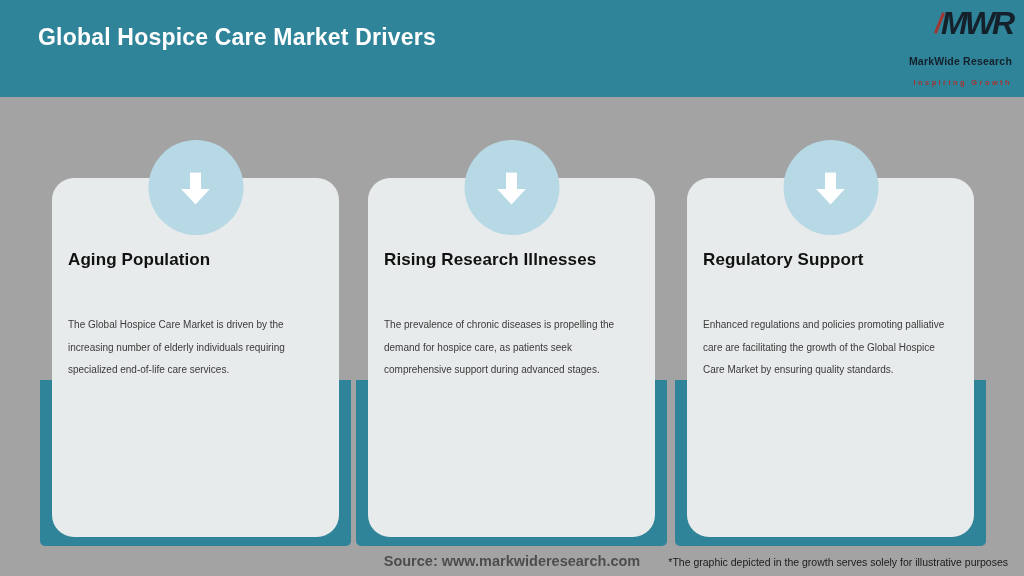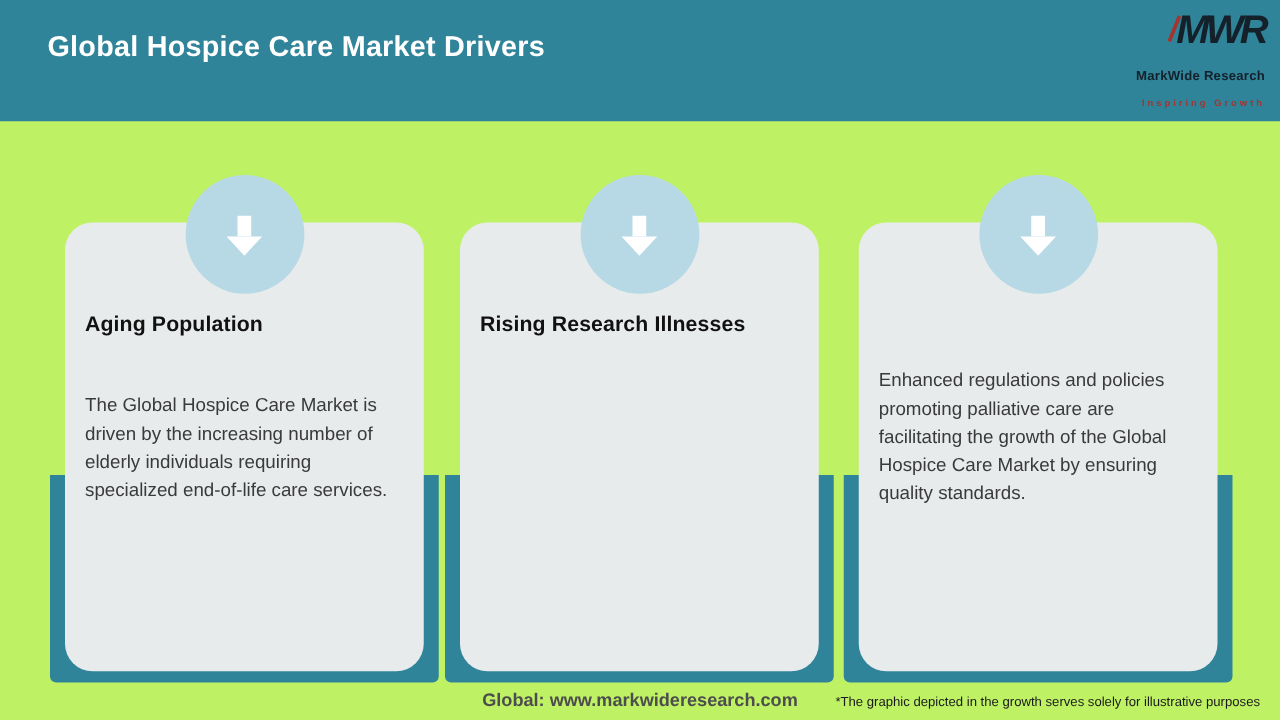--- a/index.html
+++ b/index.html
@@ -2,21 +2,21 @@
 <html style="--header-teal: #2F8499; --card-bg: #E8EBEC; --circle-blue: #B6D9E5; --logo-dark: #14212B; --logo-accent: #A33530;"><head>
 <meta charset="utf-8">
 <style>
   html,body{margin:0;padding:0;background:#ffffff;}
   *{box-sizing:border-box;}
   body{font-family:"Liberation Sans", sans-serif;}
 
   .canvas{
     position:relative;
     width:1024px;height:576px;
-    background:#bef264;
+    background:#a3a3a3;
     overflow:hidden;
   }
 
   
   .header{
     position:absolute;left:0;top:0;width:1024px;height:97px;
     background:var(--header-teal,#2F8499);
   }
   .header-title{
     position:absolute;left:38px;top:24px;margin:0;
@@ -69,21 +69,21 @@
     z-index:2;
     padding:72px 16px 0 16px;
   }
   .card-title{
     margin:0;text-align:left;
     font-size:17px;font-weight:bold;color:#111111;
     letter-spacing:0.1px;
   }
   .card-desc{
     margin:44px 0 0 0;
-    font-size:15px;line-height:22.5px;color:#3A3A3A;
+    font-size:10px;line-height:22.5px;color:#3A3A3A;
     text-align:left;
   }
   .circle{
     position:absolute;left:50%;top:0;transform:translateX(-50%);
     width:95px;height:95px;border-radius:50%;
     background:var(--circle-blue,#B6D9E5);
     z-index:3;
     display:flex;align-items:center;justify-content:center;
   }
   .circle svg{display:block;}
@@ -128,38 +128,40 @@
         <rect x="15" y="6" width="10" height="15" fill="#ffffff"></rect>
         <polygon points="7,21 33,21 20,35" fill="#ffffff"></polygon>
       </svg>
     </div>
   </div>
 
   <div class="card-wrap c2">
     <div class="card-shadow"></div>
     <div class="card">
       <h2 class="card-title">Rising Research Illnesses</h2>
+      <p class="card-desc">The prevalence of chronic diseases is propelling the demand for hospice care, as patients seek comprehensive support during advanced stages.</p>
     </div>
     <div class="circle">
       <svg width="44" height="44" viewBox="0 0 40 40">
         <rect x="15" y="6" width="10" height="15" fill="#ffffff"></rect>
         <polygon points="7,21 33,21 20,35" fill="#ffffff"></polygon>
       </svg>
     </div>
   </div>
 
   <div class="card-wrap c3">
     <div class="card-shadow"></div>
     <div class="card">
+      <h2 class="card-title">Regulatory Support</h2>
       <p class="card-desc">Enhanced regulations and policies promoting palliative care are facilitating the growth of the Global Hospice Care Market by ensuring quality standards.</p>
     </div>
     <div class="circle">
       <svg width="44" height="44" viewBox="0 0 40 40">
         <rect x="15" y="6" width="10" height="15" fill="#ffffff"></rect>
         <polygon points="7,21 33,21 20,35" fill="#ffffff"></polygon>
       </svg>
     </div>
   </div>
 
-  <div class="source-text">Global: www.markwideresearch.com</div>
+  <div class="source-text">Source: www.markwideresearch.com</div>
   <div class="disclaimer-text">*The graphic depicted in the growth serves solely for illustrative purposes</div>
 
 </div>
 
 </body></html>

